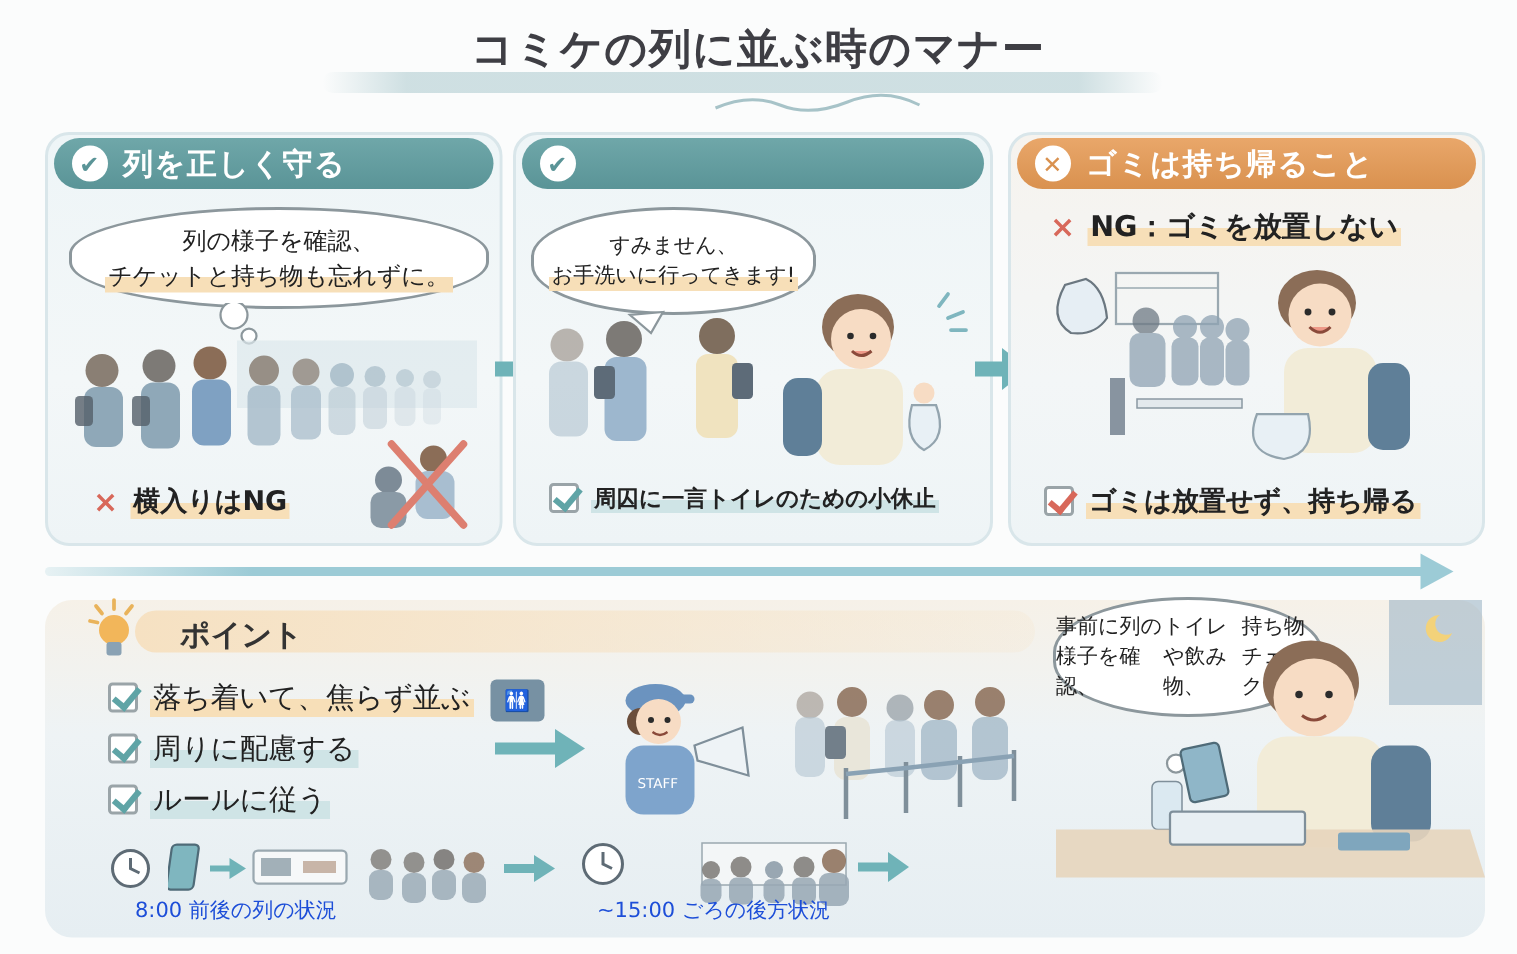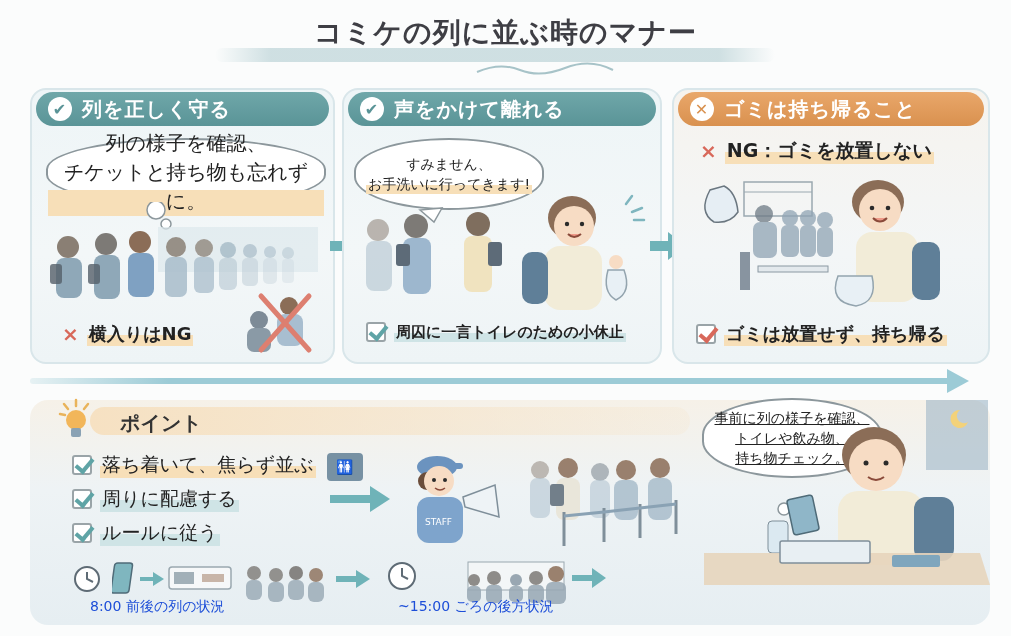--- a/index.html
+++ b/index.html
@@ -105,22 +105,22 @@
   .point-title { position: absolute; left: 120px; top: 410px; font-size: 20px; font-weight: bold; color: #333; }
 
   .points { position: absolute; left: 72px; top: 448px; }
   .point-item { display: flex; align-items: center; height: 34px; font-size: 19px; color: #222; }
 
   .timeline-label { position: absolute; font-size: 14px; color: #1d4ed8; margin-left: 20px; }
 
   .thought {
     position: absolute; left: 702px; top: 398px; width: 180px; height: 80px;
     background: #fff; border: 2px solid #8c979c; border-radius: 50%/46%;
-    display: flex; flex-direction: column; align-items: center; justify-content: center;
-    font-size: 14px; line-height: 1.45; color: #222; text-decoration: underline;
+    display: flex; flex-direction: row; align-items: center; justify-content: center;
+    font-size: 14px; line-height: 1.45; color: #222;
   }
 
   .icon-box {
     position: absolute; left: 327px; top: 453px; width: 36px; height: 28px; border-radius: 4px;
     background: #7791a3; display: flex; align-items: center; justify-content: center;
     color: #fff; font-size: 14px; font-weight: bold;
   }
 
   svg { display: block; }
 </style>
@@ -131,21 +131,21 @@
 <div class="title">コミケの列に並ぶ時のマナー</div>
 <svg class="title-squiggle" width="140" height="14" viewBox="0 0 140 14">
   <path d="M2 10 Q25 0 45 8 T90 6 T138 8" stroke="#a7c3c8" stroke-width="2" fill="none"></path>
 </svg>
 
 <div class="card c1">
   <div class="card-header ok">
     <span class="hdr-icon ok">✔</span>
     <span>列を正しく守る</span>
   </div>
-  <div class="bubble" style="left:14px; top:48px; width:280px; height:68px; font-size:20px;">
+  <div class="bubble" style="left:14px; top:48px; width:280px; height:68px; font-size:16px;">
     <span>列の様子を確認、</span>
     <span class="hl">チケットと持ち物も忘れずに。</span>
   </div>
   <svg class="card-scene" style="top:112px;" width="292" height="110" viewBox="0 0 292 110">
     <circle cx="118" cy="8" r="9" fill="#fff" stroke="#8c979c" stroke-width="1.5"></circle>
     <circle cx="128" cy="22" r="5" fill="#fff" stroke="#8c979c" stroke-width="1.5"></circle>
     <rect x="120" y="25" width="160" height="45" fill="#dde8ec" opacity="0.7"></rect>
     <g fill="#8fa8b8">
       <g>
           <circle cx="30" cy="45" r="11" fill="#8a7f74"></circle>
@@ -204,21 +204,20 @@
 </div>
 
 <svg class="teal-arrow" style="left:330px; top:232px;" width="34" height="28" viewBox="0 0 34 28">
   <rect x="0" y="9" width="18" height="10" fill="#6fb3b8"></rect>
   <polygon points="16,0 34,14 16,28" fill="#6fb3b8"></polygon>
 </svg>
 
 <div class="card c2">
   <div class="card-header ok">
     <span class="hdr-icon ok">✔</span>
-    <span>声をかけて離れる</span>
   </div>
   <div class="bubble" style="left:10px; top:48px; width:190px; height:72px; font-size:14px;">
     <span>すみません、</span>
     <span class="hl">お手洗いに行ってきます!</span>
   </div>
   <svg class="card-scene" style="top:100px;" width="306" height="122" viewBox="0 0 306 122">
     <polygon points="70,20 84,32 92,18" fill="#fff" stroke="#8c979c" stroke-width="1.5"></polygon>
     <g opacity="0.55">
         <circle cx="28" cy="40" r="11" fill="#8a7f74"></circle>
         <rect x="16" y="51" width="26" height="50" rx="8" fill="#a9bdcb"></rect>

